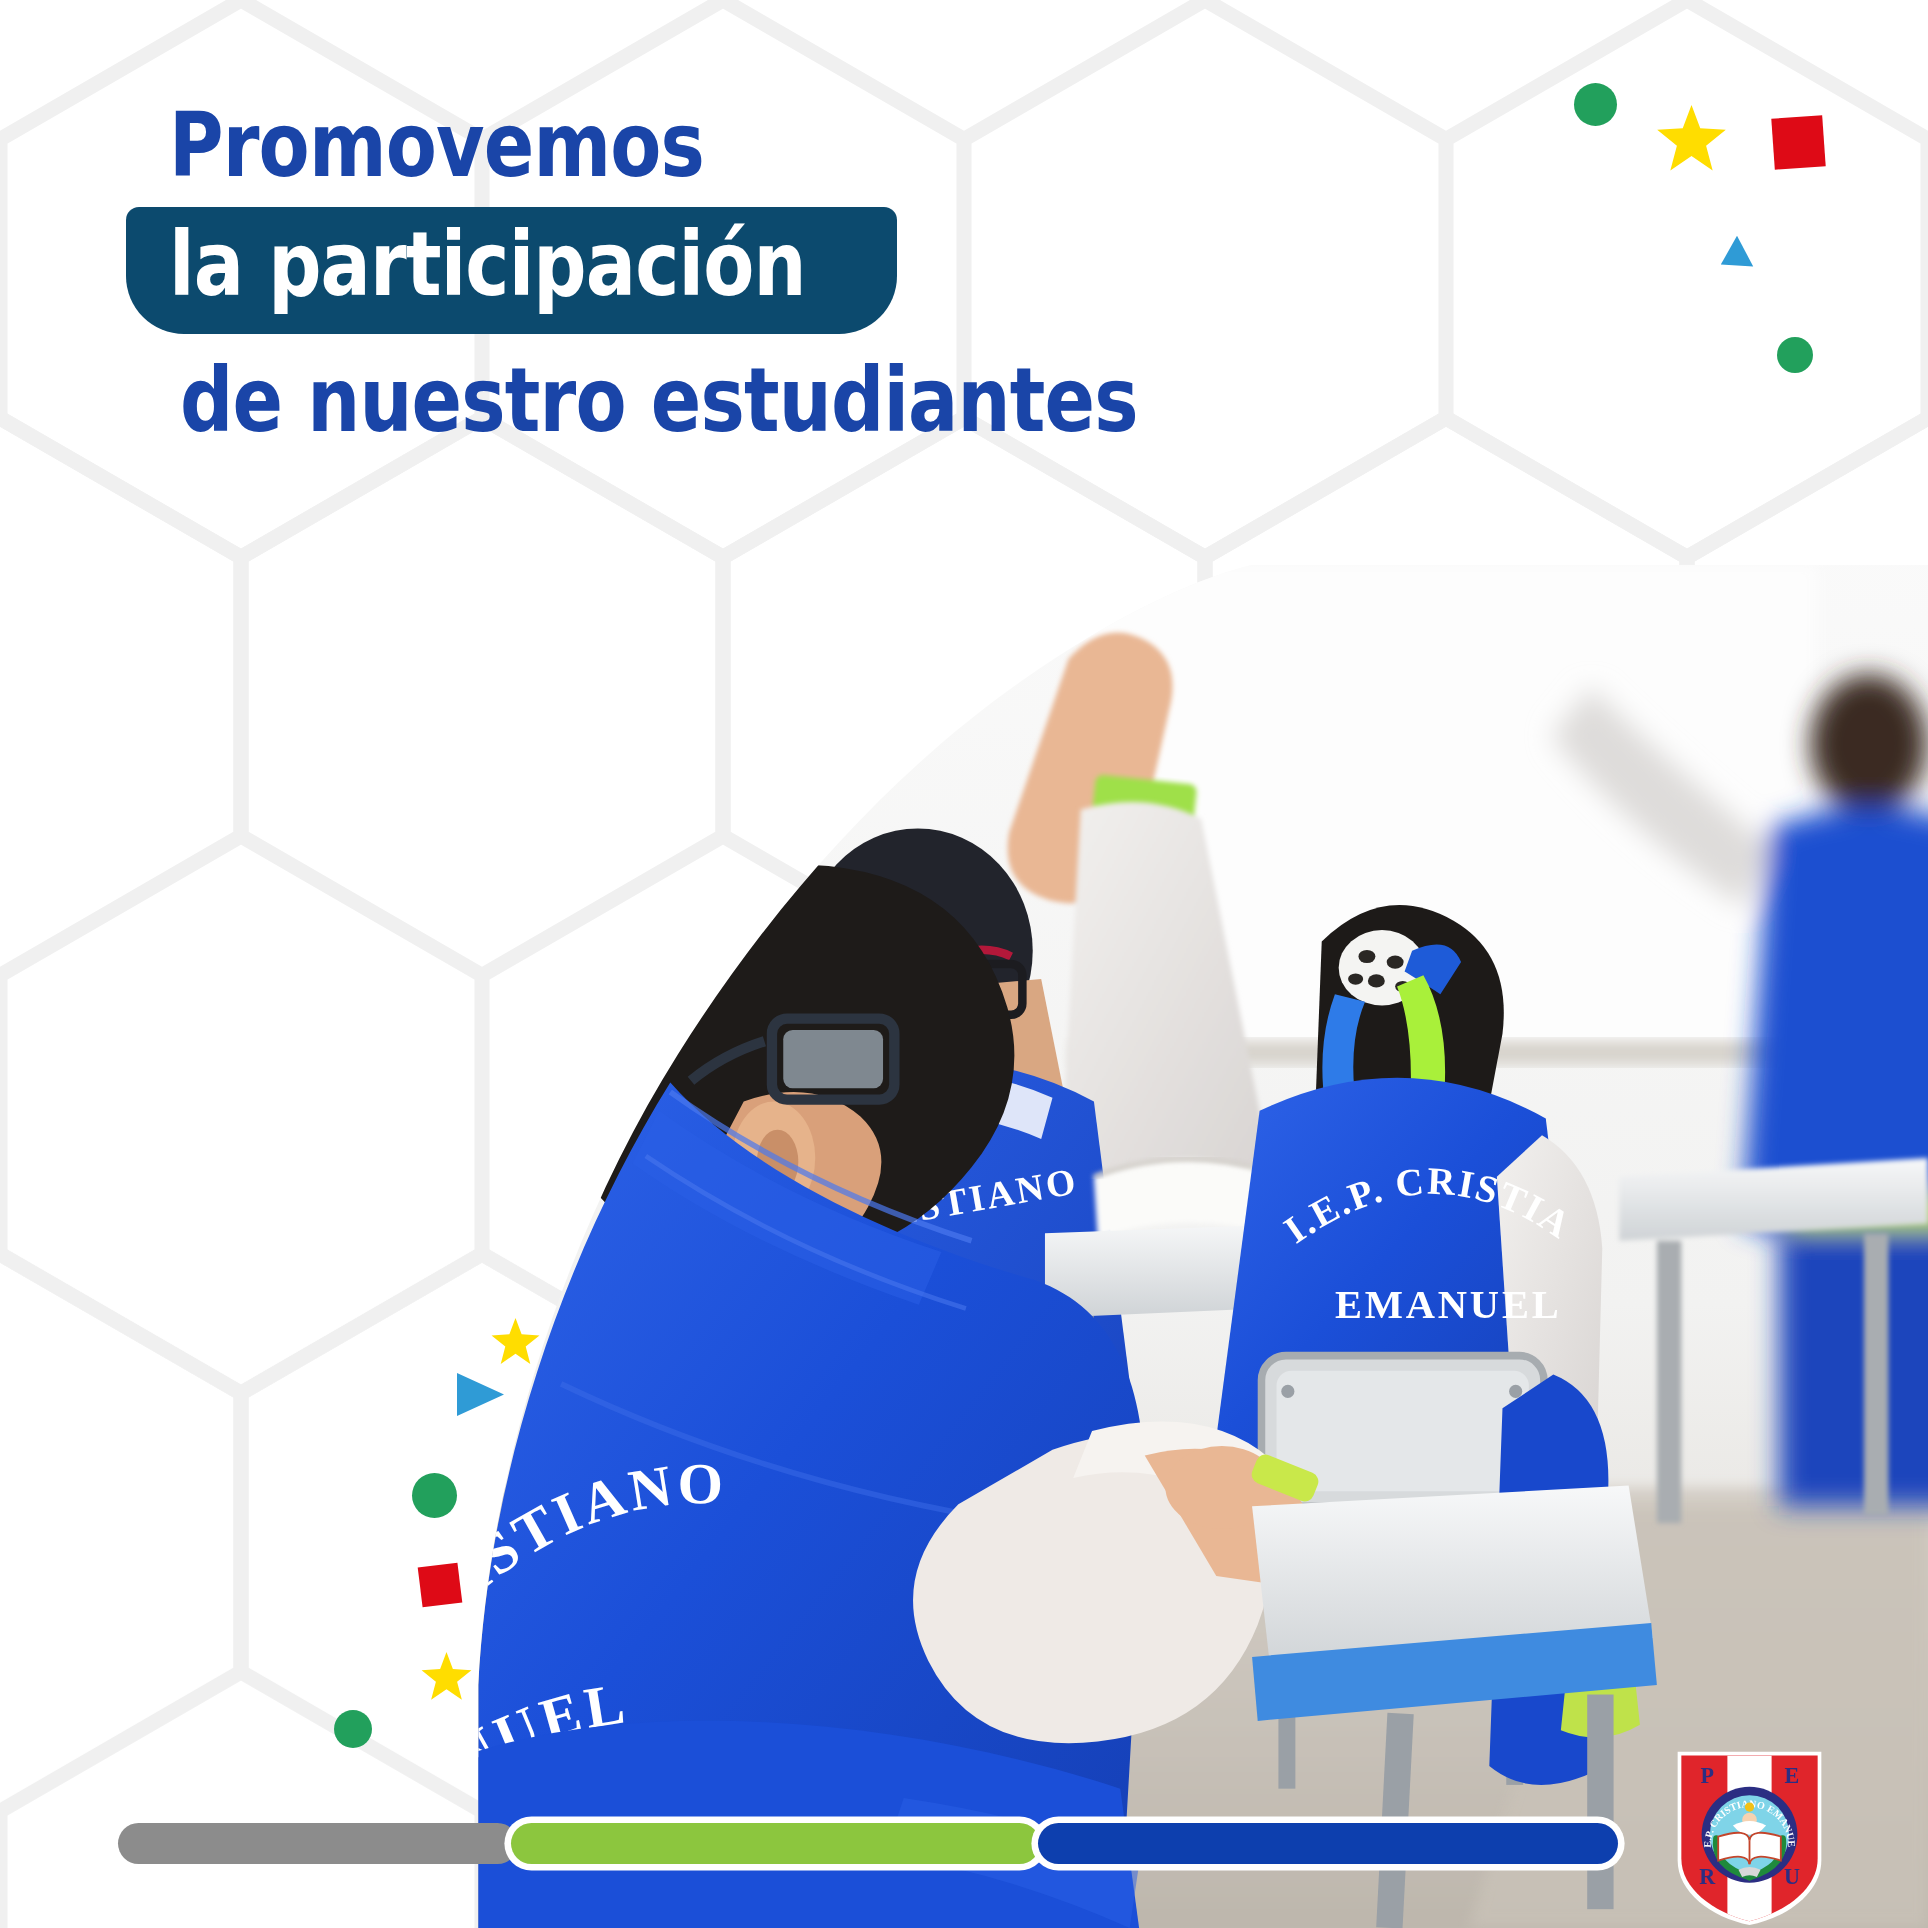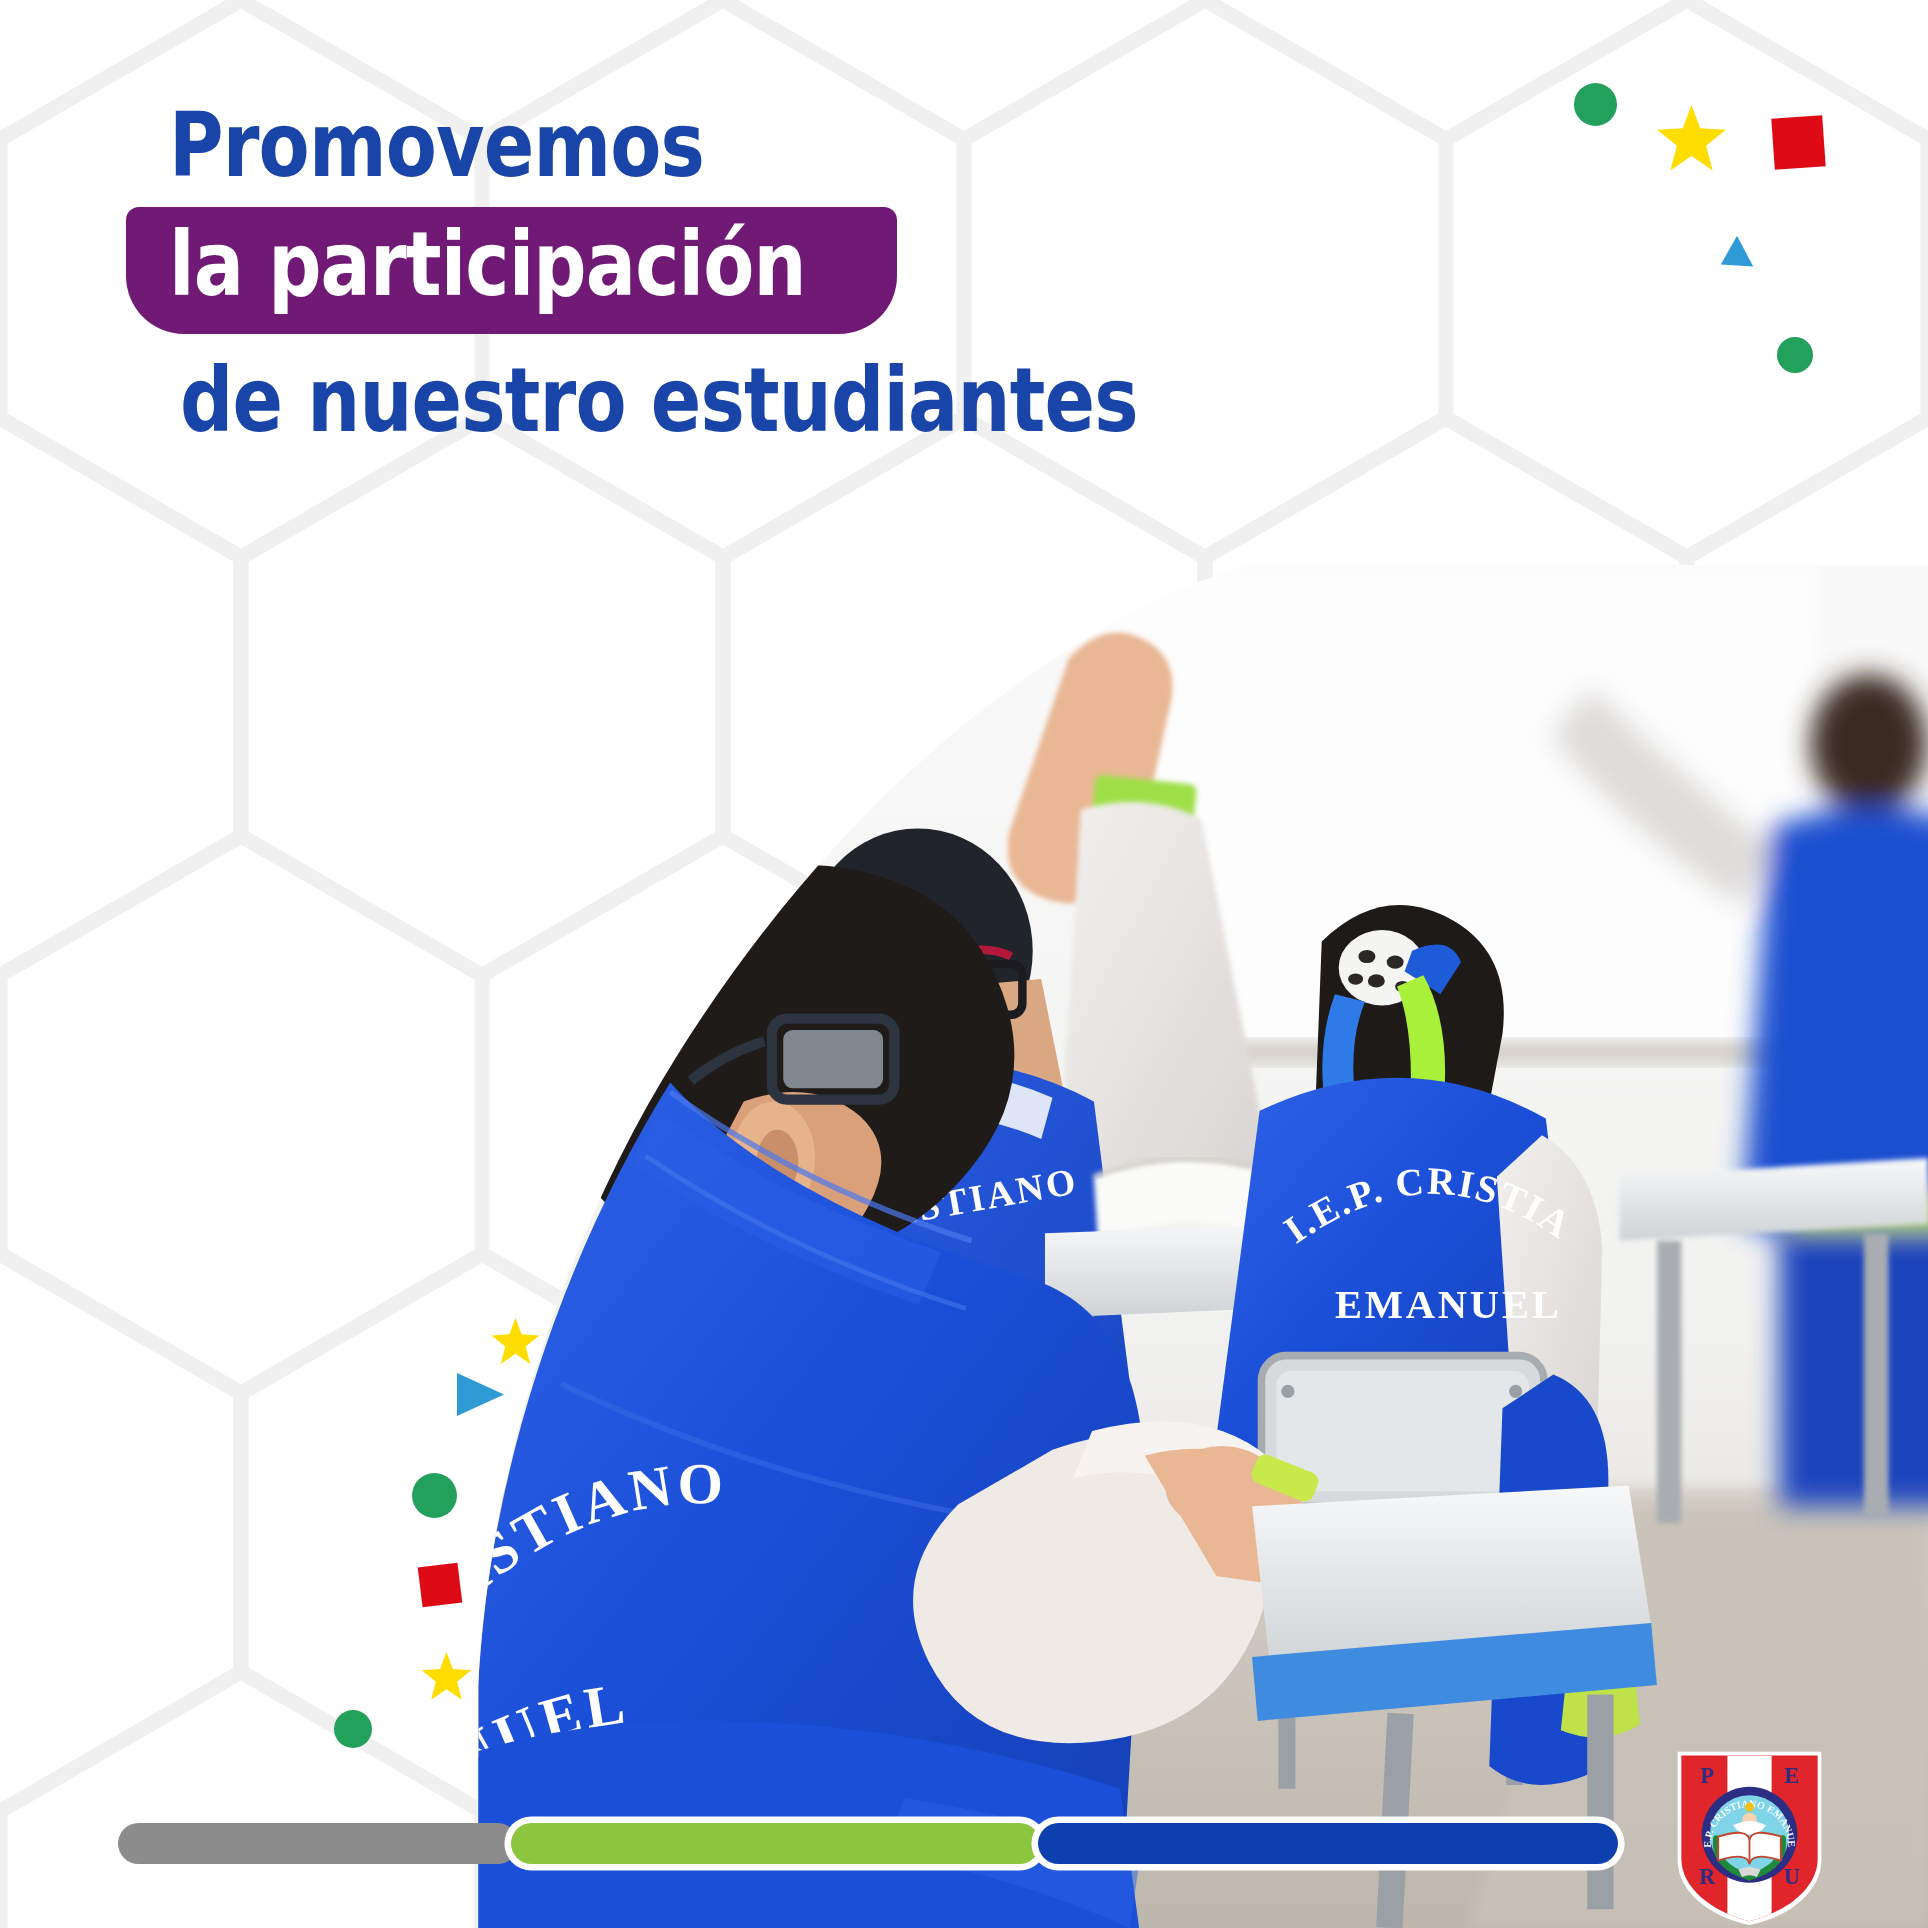--- a/index.html
+++ b/index.html
@@ -48,21 +48,21 @@
     letter-spacing:-0.9px;
     white-space:nowrap;
     transform:scaleX(0.93);
     transform-origin:left center;
   }
   #hl-1 { color:#1A45A8; margin-bottom:17px; }
   #hl-3 { color:#1A45A8; margin-top:22.6px; margin-left:11.3px; }
 
   #hl-band {
     display:inline-block;
-    background:#701a75;
+    background:#0c4a6e;
     border-radius:13px 13px 58px 58px;
     padding:13px 43px 24.5px 43px;
     margin-left:-43px;
   }
   #hl-2 {
     color:#ffffff;
     margin:0;
   }
 
   

